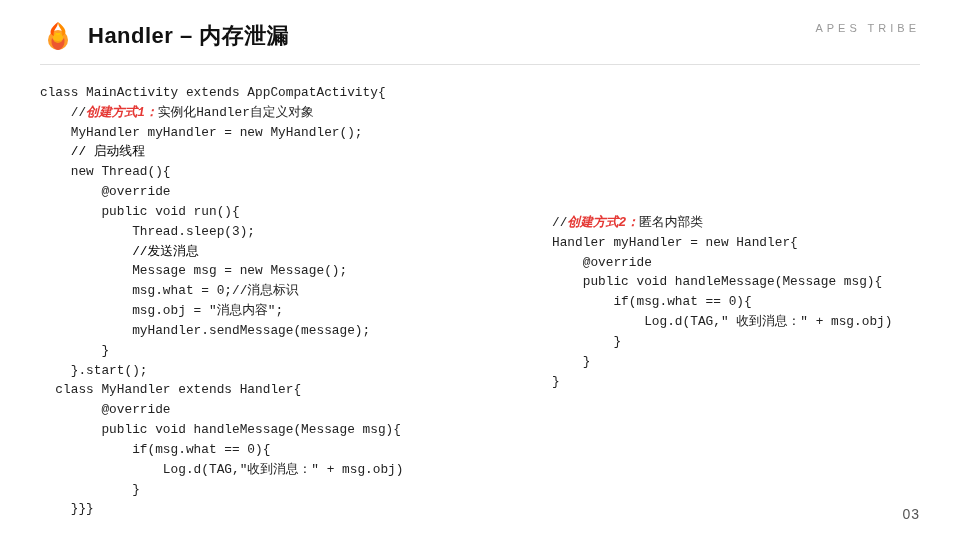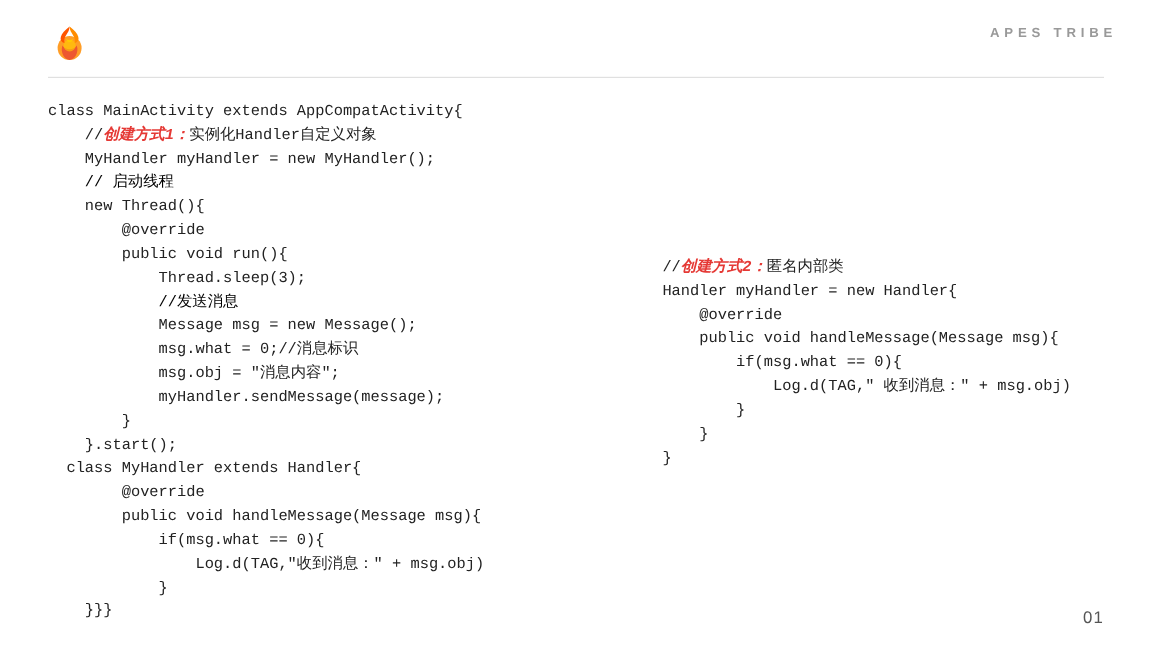--- a/index.html
+++ b/index.html
@@ -25,26 +25,26 @@
     .title {
       font-size: 22px;
       font-weight: bold;
       font-family: Arial, sans-serif;
       color: #111;
       letter-spacing: 0.5px;
     }
     .brand {
       position: absolute;
       top: 22px;
-      right: 29px;
+      right: 40px;
       font-family: Arial, sans-serif;
       font-size: 11px;
       letter-spacing: 4px;
       color: #999;
-      font-weight: 700;
+      font-weight: 400;
     }
     .divider {
       height: 1px;
       background: #e0e0e0;
       margin: 0 40px;
     }
     .content {
       padding: 18px 40px 0 40px;
       display: flex;
       gap: 0;
@@ -94,28 +94,29 @@
 <div class="header">
 
   <svg class="logo-icon" viewBox="0 0 36 36" xmlns="http://www.w3.org/2000/svg">
     <ellipse cx="18" cy="22" rx="10" ry="10" fill="#ff8c00" opacity="0.85"></ellipse>
     <path d="M18 4 C10 10 8 16 14 18 C12 12 18 10 18 4Z" fill="#ff5500"></path>
     <path d="M18 4 C26 10 28 16 22 18 C24 12 18 10 18 4Z" fill="#ff8c00"></path>
     <path d="M12 20 C10 26 14 32 18 32 C22 32 26 26 24 20 C22 24 14 24 12 20Z" fill="#e53935" opacity="0.7"></path>
     <circle cx="18" cy="20" r="5" fill="#ffcc00" opacity="0.6"></circle>
     <path d="M15 14 C16 18 20 18 21 14 C19 16 17 16 15 14Z" fill="#ffcc00"></path>
   </svg>
+  <span class="title">Handler – 内存泄漏</span>
 </div>
 
 <div class="brand">APES  TRIBE</div>
 
 <div class="divider"></div>
 
 <div class="content">
   <div class="left-col">
     <div class="code-block" id="left-code"><div>class MainActivity extends AppCompatActivity{</div><div>    //<span class="highlight-red">创建方式1：</span>实例化Handler自定义对象</div><div>    MyHandler myHandler = new MyHandler();</div><div><span class="comment-green">    // 启动线程</span></div><div>    new Thread(){</div><div>        @override</div><div>        public void run(){</div><div>            Thread.sleep(3);</div><div><span class="comment-green">            //发送消息</span></div><div>            Message msg = new Message();</div><div>            msg.what = 0;//消息标识</div><div>            msg.obj = "消息内容";</div><div>            myHandler.sendMessage(message);</div><div>        }</div><div>    }.start();</div><div>  class MyHandler extends Handler{</div><div>        @override</div><div>        public void handleMessage(Message msg){</div><div>            if(msg.what == 0){</div><div>                Log.d(TAG,"收到消息：" + msg.obj)</div><div>            }</div><div>    }}}</div></div>
   </div>
   <div class="right-col">
     <div class="code-block" id="right-code" style="margin-top: 130px; margin-left: 12px;"><div>//<span class="highlight-red">创建方式2：</span>匿名内部类</div><div>Handler myHandler = new Handler{</div><div>    @override</div><div>    public void handleMessage(Message msg){</div><div>        if(msg.what == 0){</div><div>            Log.d(TAG," 收到消息：" + msg.obj)</div><div>        }</div><div>    }</div><div>}</div></div>
   </div>
 </div>
 
-<div class="page-number">01</div>
+<div class="page-number">03</div>
 
 </body></html>

